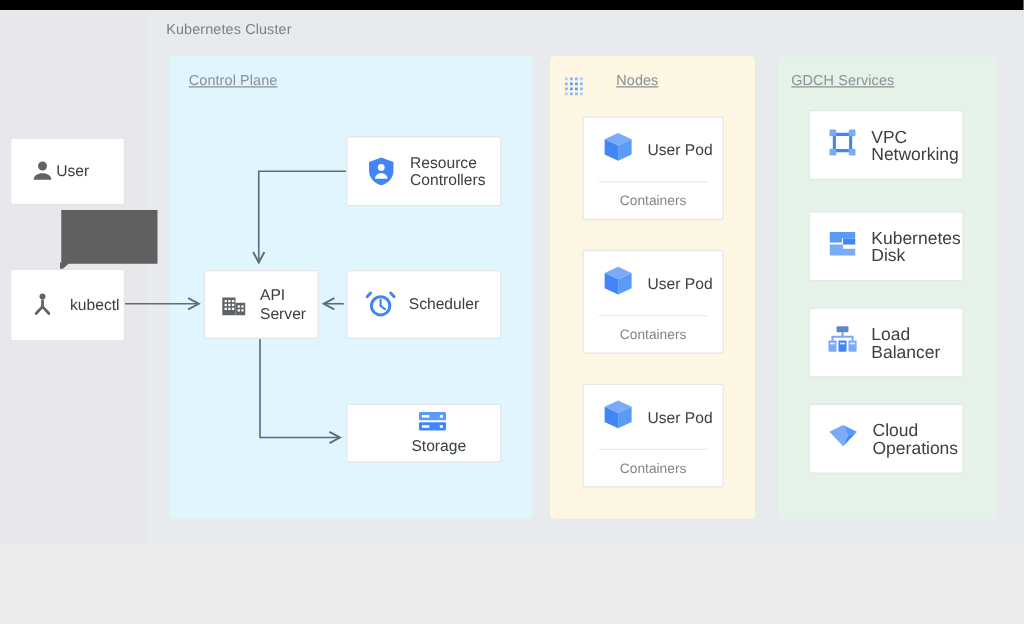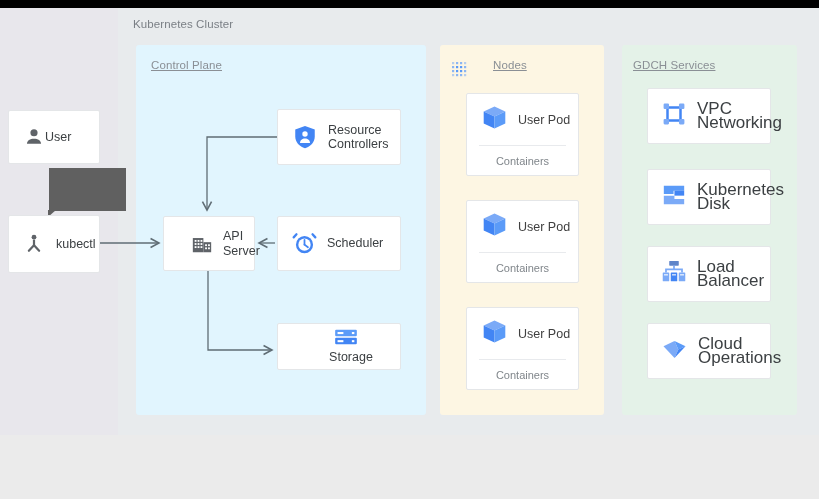--- a/index.html
+++ b/index.html
@@ -67,21 +67,21 @@
   }
   #tooltip .tail{
     position:absolute;left:-1px;bottom:-6px;width:0;height:0;
     border-left:8px solid #606060;
     border-bottom:7px solid transparent;
   }
 
   
   #resource-controllers{left:277px;top:109px;width:124px;height:56px;padding-left:14px;}
   #resource-controllers .lbl{margin-left:10px;}
-  #api-server{left:163px;top:216px;width:92px;height:55px;padding-left:27px;}
+  #api-server{left:163px;top:216px;width:92px;height:55px;padding-left:12px;}
   #api-server .lbl{margin-left:10px;}
   #scheduler{left:277px;top:216px;width:124px;height:55px;padding-left:14px;}
   #scheduler .lbl{margin-left:10px;}
   #storage{left:277px;top:323px;width:124px;height:47px;padding-left:14px;flex-direction:column;}
   #storage .lbl{margin-left:10px;}
 
   
   .pod-card{
     position:absolute;background:#fff;
     border:1px solid #e4e6e8;border-radius:2px;
@@ -96,21 +96,21 @@
   .pod-bottom .lbl{font-size:11px;color:#80868b;}
 
   
   .svc-card{
     position:absolute;background:#fff;
     border:1px solid #e4e6e8;border-radius:2px;
     box-sizing:border-box;
     width:124px;height:56px;left:647px;
     display:flex;align-items:center;padding-left:13px;
   }
-  .svc-card .lbl{font-size:17px;color:#3c4043;line-height:14.5px;white-space:pre-line;margin-left:10px;}
+  .svc-card .lbl{font-size:14px;color:#3c4043;line-height:14.5px;white-space:pre-line;margin-left:10px;}
   #svc-1{top:88px;} #svc-2{top:169px;} #svc-3{top:246px;} #svc-4{top:323px;}
 
   
   #connectors{position:absolute;left:0;top:0;width:819px;height:499px;pointer-events:none;}
 </style>
 </head>
 <body>
 
 <div id="stage">
 

